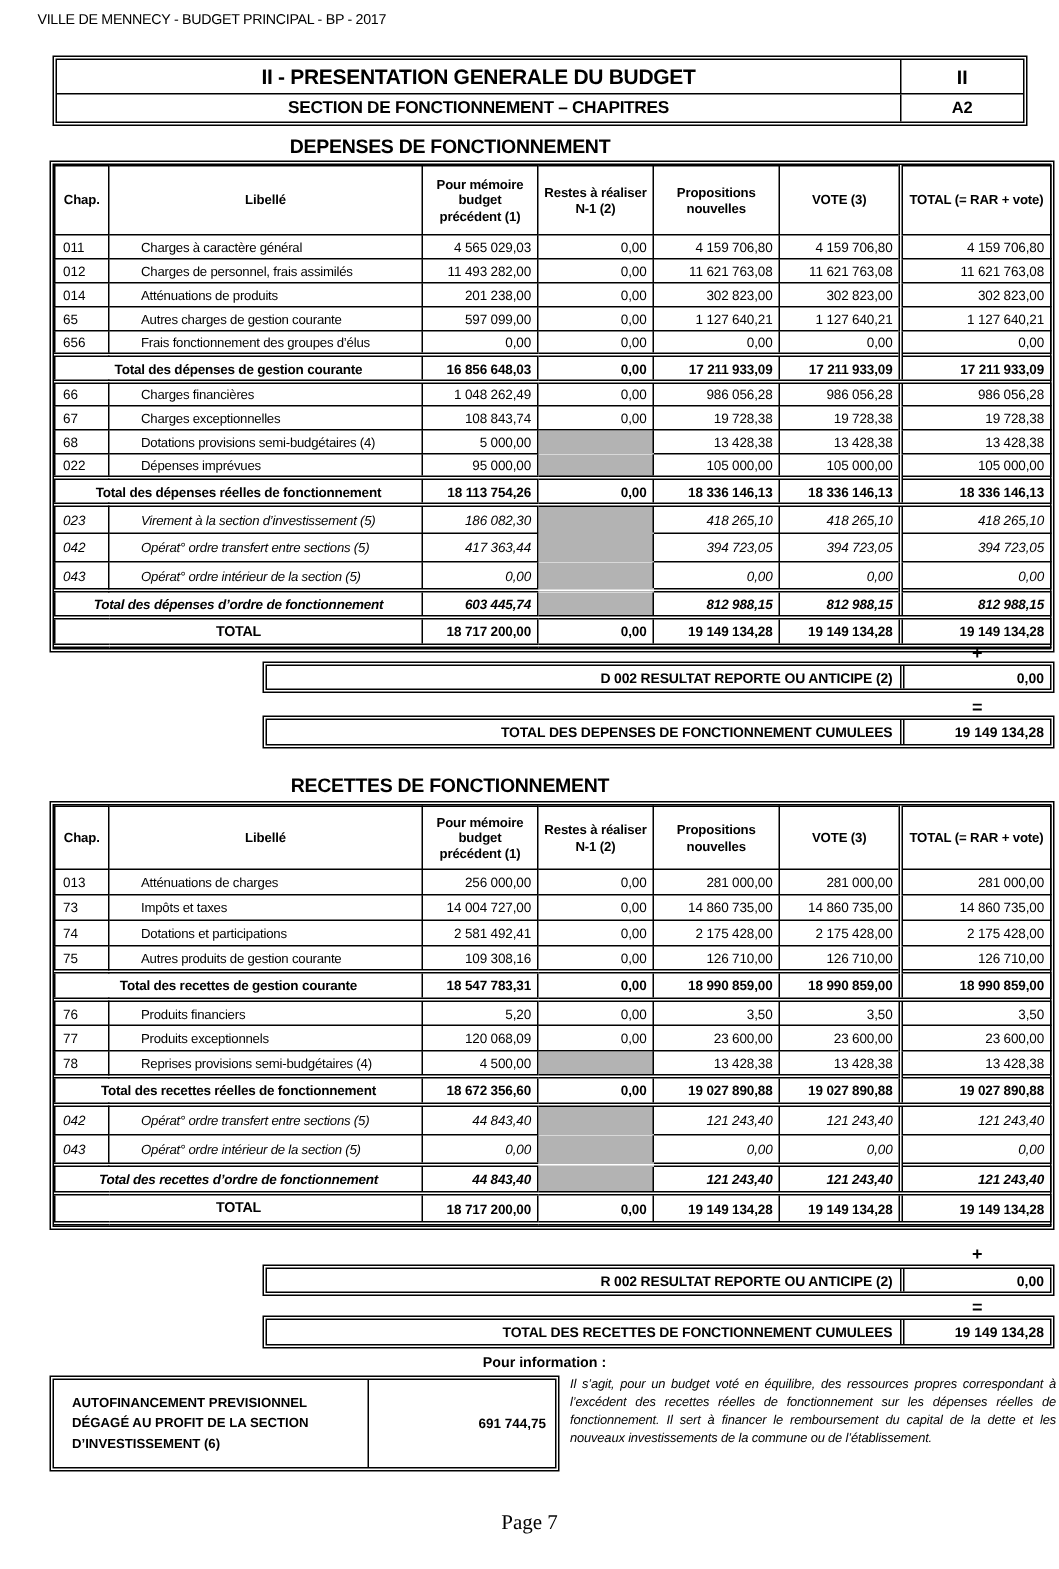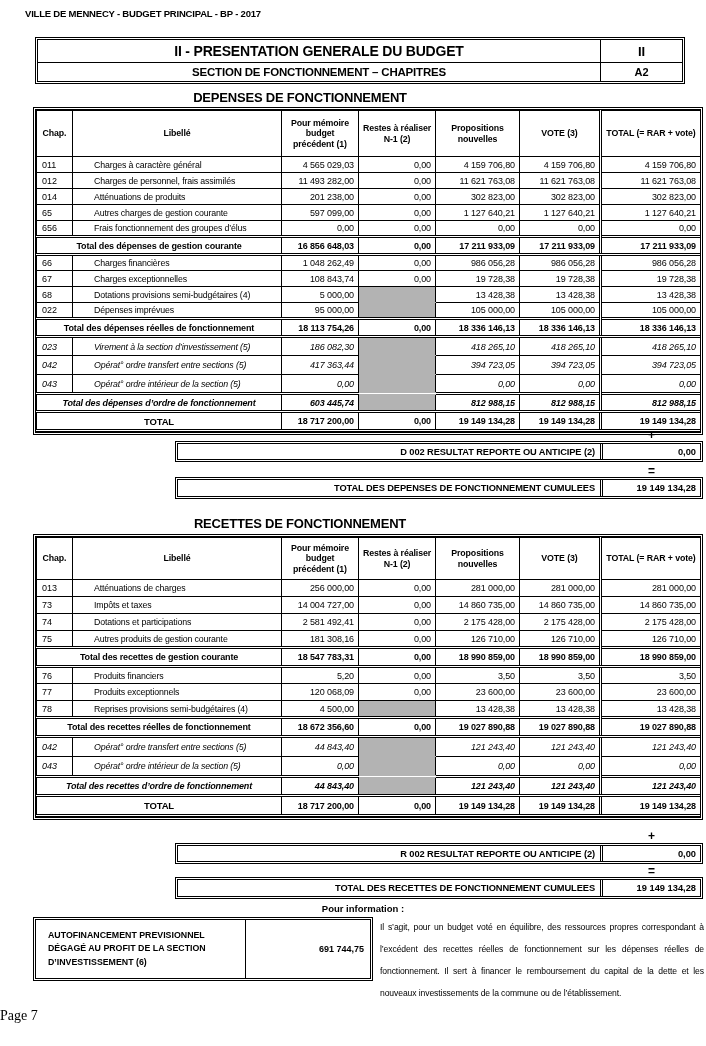--- a/index.html
+++ b/index.html
@@ -4,21 +4,21 @@
 <style>
   * { margin:0; padding:0; box-sizing:border-box; }
   html,body { background:#fff; }
   body {
     position:relative; width:706px; height:1046px;
     font-family:"Liberation Sans", sans-serif; color:#000; overflow:hidden;
   }
   .abs { position:absolute; }
 
   
-  .top-header { left:25px; top:8px; font-size:9.5px; font-weight:bold; letter-spacing:-0.2px; }
+  .top-header { left:25px; top:8px; font-size:9.5px; font-weight:normal; letter-spacing:-0.2px; }
 
   
   .title-box { left:35px; top:37px; width:650px; border:3px double #000; }
   .tb-row { display:flex; align-items:center; }
   .tb-row1 { height:23px; border-bottom:1px solid #000; }
   .tb-row2 { height:18px; }
   .tb-main { flex:1; text-align:center; font-weight:bold; }
   .tb-row1 .tb-main { font-size:14px; letter-spacing:-0.2px; }
   .tb-row2 .tb-main { font-size:11.5px; letter-spacing:-0.2px; }
   .tb-code { width:82px; border-left:1px solid #000; align-self:stretch; display:flex; align-items:center; justify-content:center; font-weight:bold; }
@@ -67,22 +67,22 @@
   #dep-d002 { top:441px; } #dep-cumul { top:477px; height:22px; }
   #rec-r002 { top:843px; } #rec-cumul { top:877px; height:22px; }
   .rb-label { flex:1; display:flex; align-items:center; justify-content:flex-end; padding-right:5px; font-weight:bold; font-size:9.3px; letter-spacing:-0.1px; }
   .rb-value { width:100px; border-left:3px double #000; display:flex; align-items:center; justify-content:flex-end; padding-right:4px; font-weight:bold; font-size:9.3px; }
 
   
   .pour-info { left:0; top:903px; width:726px; text-align:center; font-weight:bold; font-size:9.5px; }
   .autofin-box { left:33px; top:917px; width:340px; height:64px; border:3px double #000; display:flex; }
   .af-label { width:210px; border-right:1px solid #000; display:flex; align-items:center; justify-content:center; text-align:left; font-weight:bold; font-size:8.8px; line-height:1.55; padding:0 12px; }
   .af-value { flex:1; display:flex; align-items:center; justify-content:flex-end; padding-right:6px; font-size:9px; font-weight:bold; }
-  .info-text { left:380px; top:916px; width:324px; font-size:8.6px; line-height:22px; text-align:justify; letter-spacing:-0.1px; }
-  .page-number { left:0; top:1008px; width:706px; font-family:"Liberation Serif", serif; font-size:14px; }
+  .info-text { left:380px; top:916px; width:324px; font-size:8.6px; line-height:12px; text-align:justify; letter-spacing:-0.1px;font-style:italic; }
+  .page-number { left:0; top:1008px; width:706px; text-align:center; font-family:"Liberation Serif", serif; font-size:14px; }
 </style>
 </head>
 <body>
 
 <div class="abs top-header">VILLE DE MENNECY - BUDGET PRINCIPAL - BP - 2017</div>
 
 <div class="abs title-box">
   <div class="tb-row tb-row1">
     <div class="tb-main">II - PRESENTATION GENERALE DU BUDGET</div>
     <div class="tb-code">II</div>
@@ -319,21 +319,21 @@
           <td class="lib">Dotations et participations</td>
           <td class="num">2 581 492,41</td>
           <td class="num">0,00</td>
           <td class="num">2 175 428,00</td>
           <td class="num">2 175 428,00</td>
           <td class="num tcol">2 175 428,00</td>
         </tr>
         <tr class="r-normal">
           <td class="chap">75</td>
           <td class="lib">Autres produits de gestion courante</td>
-          <td class="num">181 308,16</td>
+          <td class="num">109 308,16</td>
           <td class="num">0,00</td>
           <td class="num">126 710,00</td>
           <td class="num">126 710,00</td>
           <td class="num tcol">126 710,00</td>
         </tr>
         <tr class="r-subtotal">
           <td colspan="2" class="lbl">Total des recettes de gestion courante</td>
           <td class="num">18 547 783,31</td>
           <td class="num">0,00</td>
           <td class="num">18 990 859,00</td>

